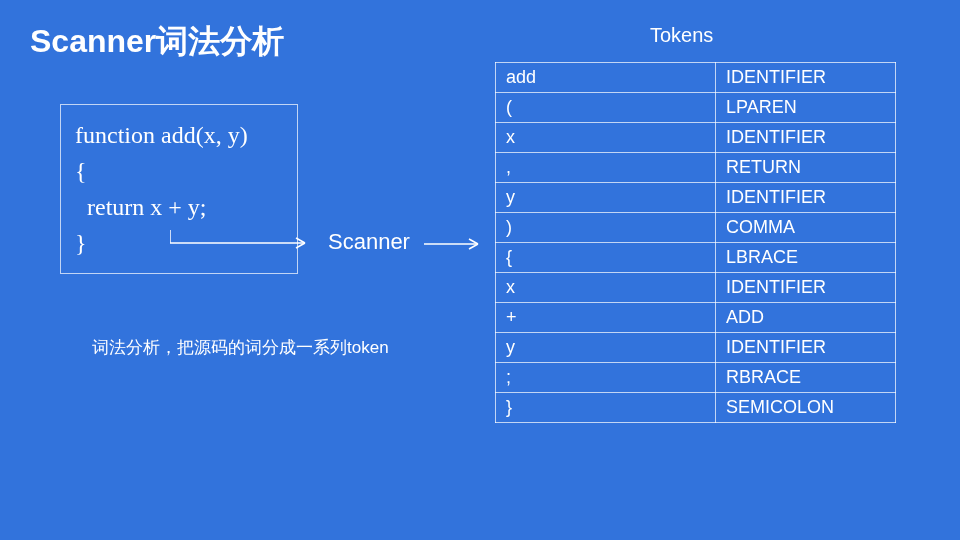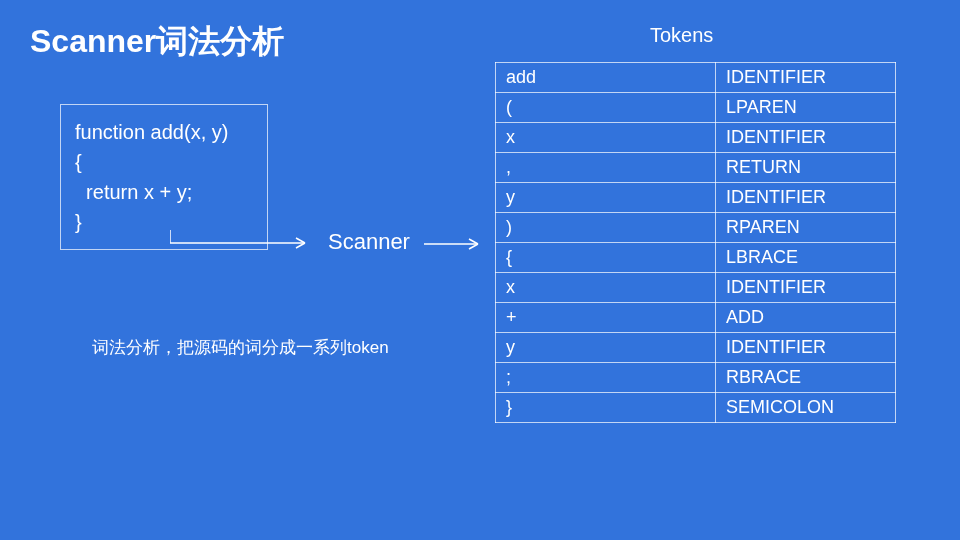--- a/index.html
+++ b/index.html
@@ -27,27 +27,27 @@
       position: absolute;
       top: 24px;
       left: 650px;
       font-size: 20px;
       font-weight: normal;
     }
     .code-box {
       position: absolute;
       top: 104px;
       left: 60px;
-      width: 208px;
+      width: 238px;
       border: 1px solid rgba(255,255,255,0.7);
       padding: 12px 14px;
-      font-size: 20px;
+      font-size: 24px;
       line-height: 1.5;
       white-space: pre;
-      font-family: Liberation Sans, sans-serif;
+      font-family: Liberation Serif, serif;
     }
     .arrow-path {
       position: absolute;
       pointer-events: none;
     }
     .scanner-label {
       position: absolute;
       top: 229px;
       left: 328px;
       font-size: 22px;
@@ -122,21 +122,21 @@
       <tr>
         <td>,</td>
         <td>RETURN</td>
       </tr>
       <tr>
         <td>y</td>
         <td>IDENTIFIER</td>
       </tr>
       <tr>
         <td>)</td>
-        <td>RPAREN</td>
+        <td>COMMA</td>
       </tr>
       <tr>
         <td>{</td>
         <td>LBRACE</td>
       </tr>
       <tr>
         <td>x</td>
         <td>IDENTIFIER</td>
       </tr>
       <tr>

